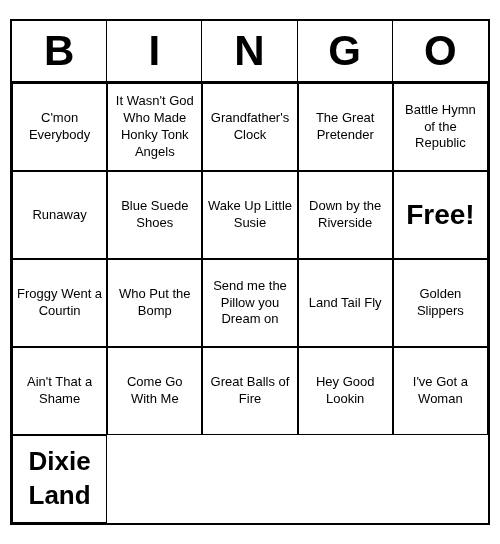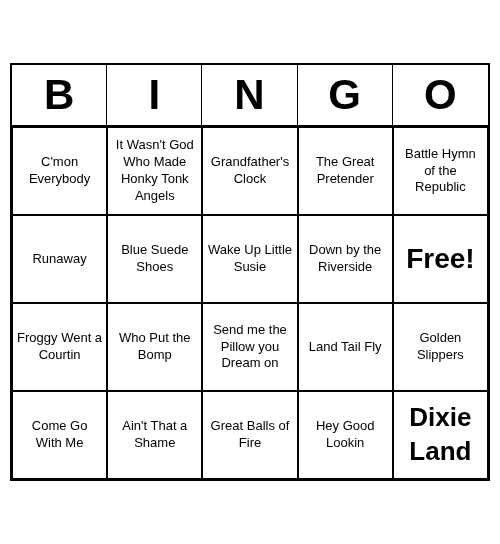--- a/index.html
+++ b/index.html
@@ -74,19 +74,20 @@
       <div class="bingo-cell">Runaway</div>
       <div class="bingo-cell">Blue Suede Shoes</div>
       <div class="bingo-cell">Wake Up Little Susie</div>
       <div class="bingo-cell">Down by the Riverside</div>
       <div class="bingo-cell free">Free!</div>
       <div class="bingo-cell">Froggy Went a Courtin</div>
       <div class="bingo-cell">Who Put the Bomp</div>
       <div class="bingo-cell">Send me the Pillow you Dream on</div>
       <div class="bingo-cell">Land Tail Fly</div>
       <div class="bingo-cell">Golden Slippers</div>
+      <div class="bingo-cell">Ain't That a Shame</div>
       <div class="bingo-cell">Come Go With Me</div>
-      <div class="bingo-cell">Ain't That a Shame</div>
       <div class="bingo-cell">Great Balls of Fire</div>
       <div class="bingo-cell">Hey Good Lookin</div>
+      <div class="bingo-cell">I've Got a Woman</div>
       <div class="bingo-cell large-text">Dixie Land</div>
     </div>
 </div>
 
 </body></html>

